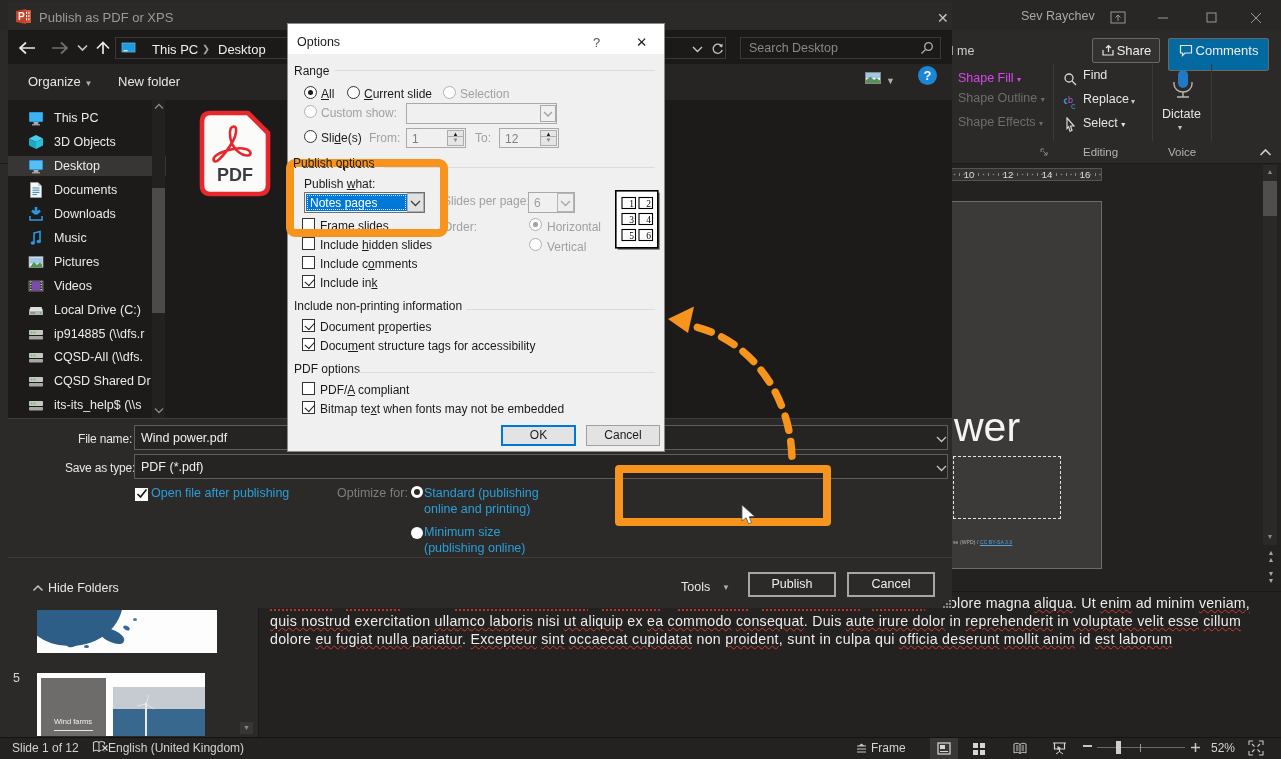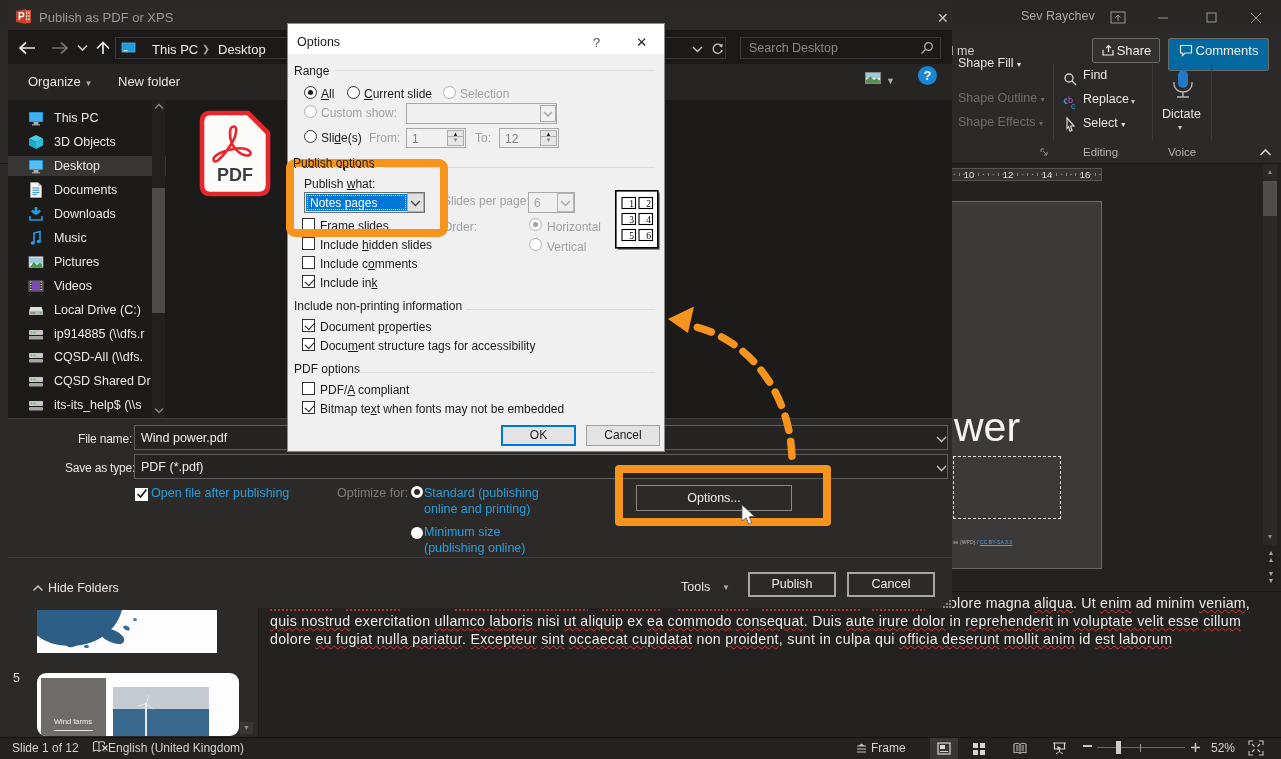--- a/index.html
+++ b/index.html
@@ -40,21 +40,21 @@
 <div class="abs" style="left:948px;top:44px;font-size:12.5px;color:#cfcdcb;">ll me</div>
 <div class="abs" style="left:1092px;top:38px;width:68px;height:25px;border:1px solid #6b6966;background:#343230;border-radius:2px;color:#f0eeec;font-size:13px;line-height:23px;text-align:center;">
   <svg class="ico" width="14" height="13" viewBox="0 0 14 13" style="margin:-2px 2px 0 0;">
         <path d="M2 6 L2 11 L12 11 L12 6 M5 4 L7.5 1.5 L10 4 M7.5 2 V8" stroke="#e8e6e4" fill="none" stroke-width="1.2"></path>
       </svg>Share</div>
 <div class="abs" style="left:1168px;top:38px;width:101px;height:33px;border:1px solid #6b6966;background:#0369a1;border-radius:2px;color:#f0eeec;font-size:13px;line-height:23px;text-align:center;">
   <svg class="ico" width="14" height="13" viewBox="0 0 14 13" style="margin:-2px 3px 0 0;">
         <path d="M1.5 1.5 H12.5 V9 H6 L3.5 11.5 V9 H1.5 Z" stroke="#e8e6e4" fill="none" stroke-width="1.2"></path>
       </svg>Comments</div>
 
-<div class="abs" style="left:958px;top:56px;font-size:12.5px;color:#e5e5e5;">Shape Fill <span style="font-size:8px;">▾</span></div>
+<div class="abs" style="left:958px;top:71px;font-size:12.5px;color:#d946ef;">Shape Fill <span style="font-size:8px;">▾</span></div>
 <div class="abs" style="left:958px;top:91px;font-size:12.5px;color:#6f6d6a;">Shape Outline <span style="font-size:8px;">▾</span></div>
 <div class="abs" style="left:958px;top:115px;font-size:12.5px;color:#6f6d6a;">Shape Effects <span style="font-size:8px;">▾</span></div>
 <div class="abs" style="left:1053px;top:64px;width:1px;height:77px;background:#3c3a38;"></div>
 <div class="abs" style="left:1152px;top:64px;width:1px;height:77px;background:#3c3a38;"></div>
 <div class="abs" style="left:1211px;top:64px;width:1px;height:77px;background:#3c3a38;"></div>
 
 <svg class="abs" style="left:1063px;top:72px;" width="15" height="15" viewBox="0 0 15 15">
       <circle cx="6" cy="6" r="4" stroke="#d8d6d4" fill="none" stroke-width="1.3"></circle>
       <path d="M9 9 L13 13" stroke="#d8d6d4" stroke-width="1.3"></path>
     </svg>
@@ -152,21 +152,21 @@
 
 <div class="abs" style="left:37px;top:610px;width:180px;height:43px;background:#fdfdfd;overflow:hidden;">
   <div class="abs" style="left:-14px;top:-22px;width:100px;height:58px;background:#2d5e87;border-radius:0 0 52% 46% / 0 0 78% 62%;"></div>
   <div class="abs" style="left:62px;top:20px;width:26px;height:12px;background:#2d5e87;border-radius:45%;transform:rotate(25deg);"></div>
   <div class="abs" style="left:30px;top:32px;width:10px;height:5px;background:#2d5e87;border-radius:50%;transform:rotate(-15deg);"></div>
   <div class="abs" style="left:47px;top:35px;width:5px;height:3px;background:#35679b;border-radius:50%;"></div>
   <div class="abs" style="left:86px;top:16px;width:7px;height:4px;background:#35679b;border-radius:50%;transform:rotate(30deg);"></div>
   <div class="abs" style="left:96px;top:8px;width:4px;height:3px;background:#4a7aa8;border-radius:50%;"></div>
 </div>
 <div class="abs" style="left:13px;top:671px;font-size:12.5px;color:#d6d4d2;">5</div>
-<div class="abs" style="left:37px;top:673px;width:202px;height:63px;background:#fdfdfd;overflow:hidden;border-radius:9px;">
+<div class="abs" style="left:37px;top:673px;width:168px;height:63px;background:#fdfdfd;overflow:hidden;">
   <div class="abs" style="left:4px;top:5px;width:65px;height:58px;background:#6e6c6a;"></div>
   <div class="abs" style="left:17px;top:44px;font-size:7.5px;color:#f2f0ee;">Wind farms</div>
   <div class="abs" style="left:17px;top:57px;width:39px;height:1px;background:#e8e6e4;"></div>
   <div class="abs" style="left:76px;top:14px;width:96px;height:49px;background:linear-gradient(#c6cbd1 0 45%,#39688f 45% 100%);">
      <div class="abs" style="left:32px;top:16px;width:1.5px;height:33px;background:#e8e9ea;"></div>
      <svg class="abs" style="left:20px;top:6px;" width="26" height="22" viewBox="0 0 26 22">
           <g stroke="#e2e4e6" stroke-width="1">
             <path d="M13 11 L16 2"></path>
             <path d="M13 11 L4 13"></path>
             <path d="M13 11 L21 16"></path>
@@ -440,21 +440,20 @@
   <svg class="abs" style="left:127px;top:484px;" width="14" height="15" viewBox="0 0 14 15">
         <path d="M2.5 8 L5.5 11 L11.5 3.5" stroke="#1a1a1a" stroke-width="1.7" fill="none"></path>
       </svg>
   <div class="abs" style="left:143px;top:484px;font-size:12.5px;color:#2b9ed9;">Open file after publishing</div>
   <div class="abs" style="left:329px;top:484px;font-size:12.5px;color:#807e7c;">Optimize for:</div>
   <div class="abs" style="left:403px;top:484px;width:12px;height:12px;border-radius:50%;border:3.5px solid #fff;"></div>
   <div class="abs" style="left:416px;top:484px;font-size:12.5px;color:#2b9ed9;line-height:15.5px;">Standard (publishing<br>online and printing)</div>
   <div class="abs" style="left:403px;top:525px;width:12px;height:12px;border-radius:50%;background:#fff;"></div>
   <div class="abs" style="left:416px;top:523px;font-size:12.5px;color:#2b9ed9;line-height:15.5px;">Minimum size<br>(publishing online)</div>
 
-  <div class="abs" style="left:628px;top:483px;width:156px;height:26px;border:1px solid #8a8886;background:#2b2a29;color:#f0efed;font-size:12.5px;text-align:center;line-height:24px;">Options...</div>
 
   <svg class="abs" style="left:24px;top:582px;" width="12" height="8" viewBox="0 0 12 8">
         <path d="M1.5 6.5 L6 2 L10.5 6.5" stroke="#c8c6c4" fill="none" stroke-width="1.5"></path>
       </svg>
   <div class="abs" style="left:40px;top:579px;font-size:12.5px;color:#e8e6e4;">Hide Folders</div>
   <div class="abs" style="left:673px;top:578px;font-size:12.5px;color:#e8e6e4;">Tools</div>
   <div class="abs" style="left:714px;top:581px;font-size:8px;color:#b0aeac;">▼</div>
   <div class="abs" style="left:740px;top:570px;width:88px;height:25px;border:2px solid #a8a6a4;background:#2b2a29;color:#f0efed;font-size:12.5px;text-align:center;line-height:21px;">Publish</div>
   <div class="abs" style="left:839px;top:570px;width:88px;height:25px;border:2px solid #a8a6a4;background:#2b2a29;color:#f0efed;font-size:12.5px;text-align:center;line-height:21px;">Cancel</div>
   <svg class="abs" style="left:934px;top:597px;" width="10" height="10" viewBox="0 0 10 10">

